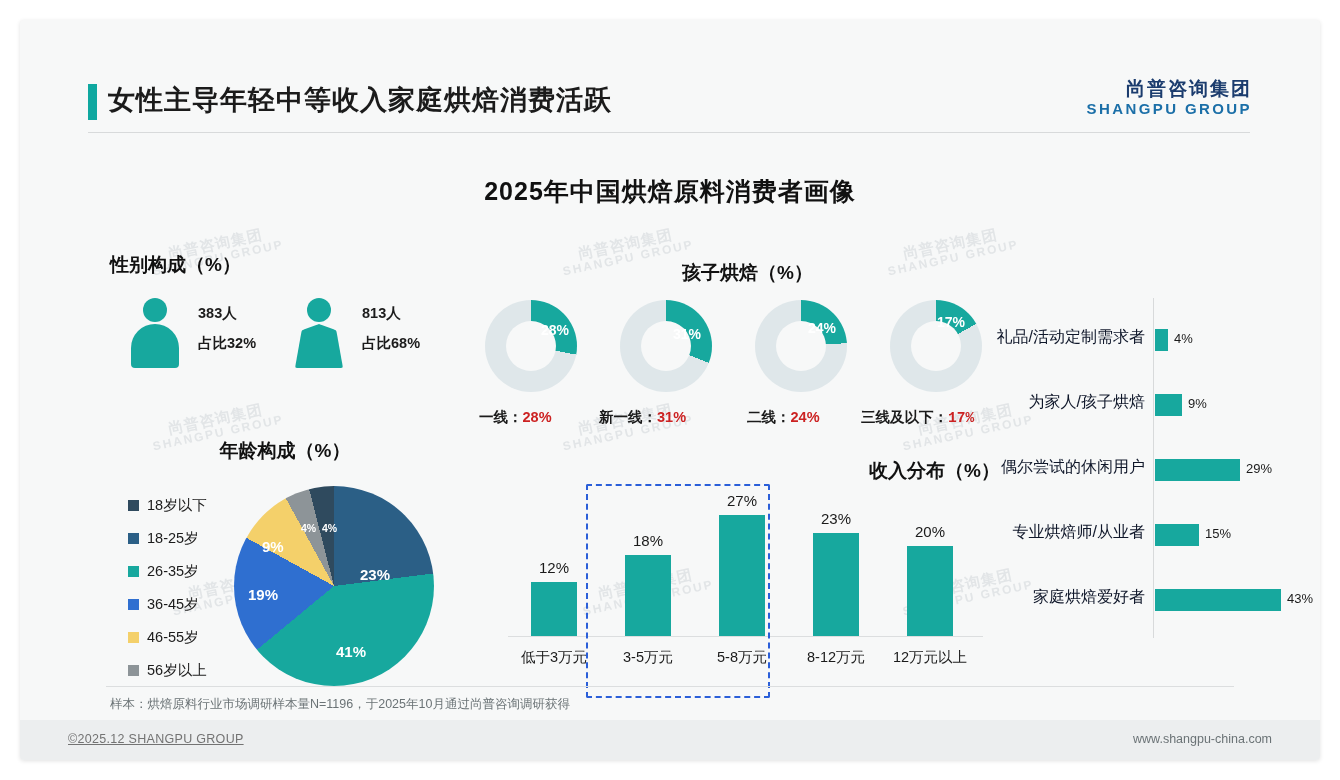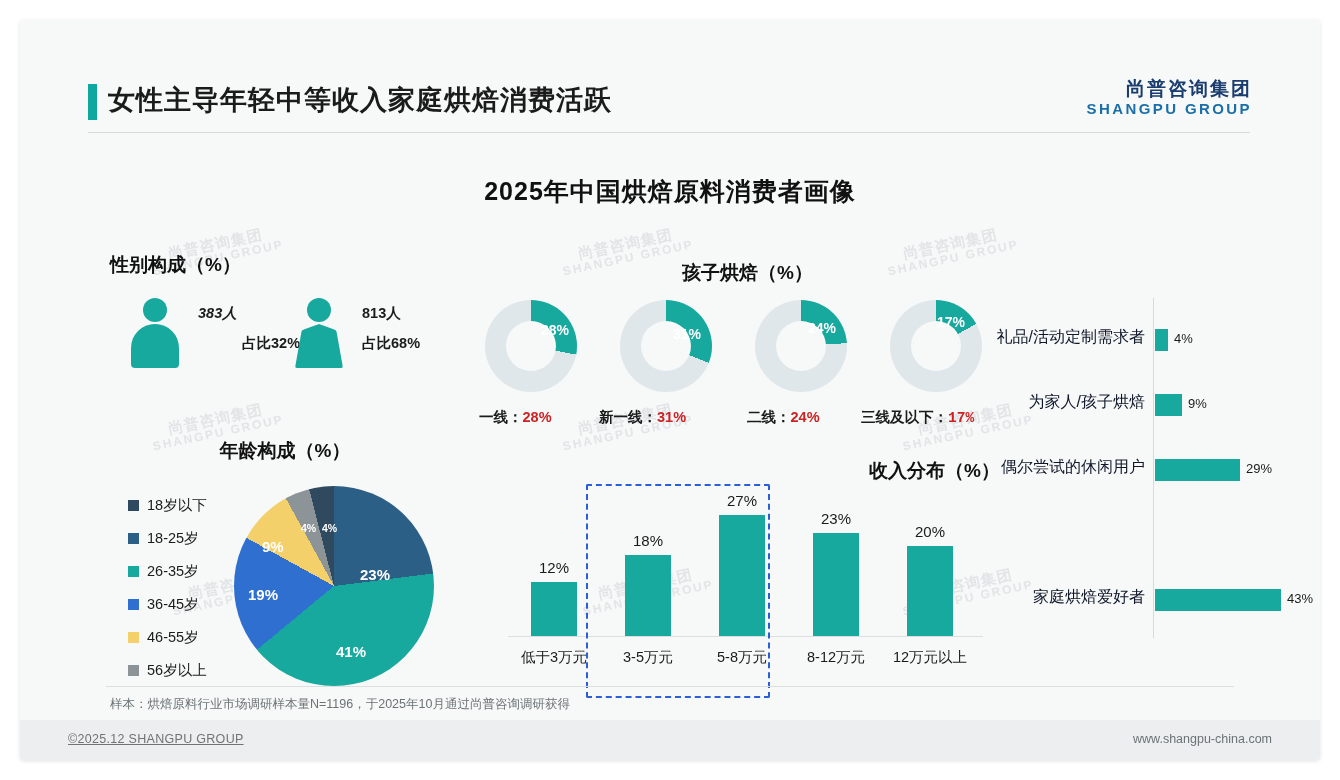--- a/index.html
+++ b/index.html
@@ -217,22 +217,22 @@
 
     <div class="chart-title">2025年中国烘焙原料消费者画像</div>
 
     <div class="gender-wrap">
       <div class="g-title">性别构成（%）</div>
 
       <div class="person" style="left:18px; top:46px;">
         <div class="p-head"></div>
         <div class="p-body"></div>
       </div>
-      <div class="g-label" style="left:88px; top:52px;font-style:italic;">383人</div>
-      <div class="g-label" style="left:88px; top:82px;margin-left:44px;">占比32%</div>
+      <div class="g-label" style="left:88px; top:52px;">383人</div>
+      <div class="g-label" style="left:88px; top:82px;">占比32%</div>
 
       <div class="person" style="left:182px; top:46px;">
         <div class="p-head"></div>
         <div class="p-body f"></div>
       </div>
       <div class="g-label" style="left:252px; top:52px;">813人</div>
       <div class="g-label" style="left:252px; top:82px;">占比68%</div>
     </div>
 
     <div class="age-wrap">
@@ -367,20 +367,25 @@
         <div class="dec-bar" style="width:27px;"></div>
         <div class="dec-val" style="left:183px;">9%</div>
       </div>
 
       <div class="dec-row" style="top:205px;">
         <div class="dec-label">偶尔尝试的休闲用户</div>
         <div class="dec-bar" style="width:85px;"></div>
         <div class="dec-val" style="left:241px;">29%</div>
       </div>
 
+      <div class="dec-row" style="top:270px;">
+        <div class="dec-label">专业烘焙师/从业者</div>
+        <div class="dec-bar" style="width:44px;"></div>
+        <div class="dec-val" style="left:200px;">15%</div>
+      </div>
 
       <div class="dec-row" style="top:335px;">
         <div class="dec-label">家庭烘焙爱好者</div>
         <div class="dec-bar" style="width:126px;"></div>
         <div class="dec-val" style="left:282px;">43%</div>
       </div>
     </div>
 
     <div class="foot-rule"></div>
     <div class="footnote">样本：烘焙原料行业市场调研样本量N=1196，于2025年10月通过尚普咨询调研获得</div>

